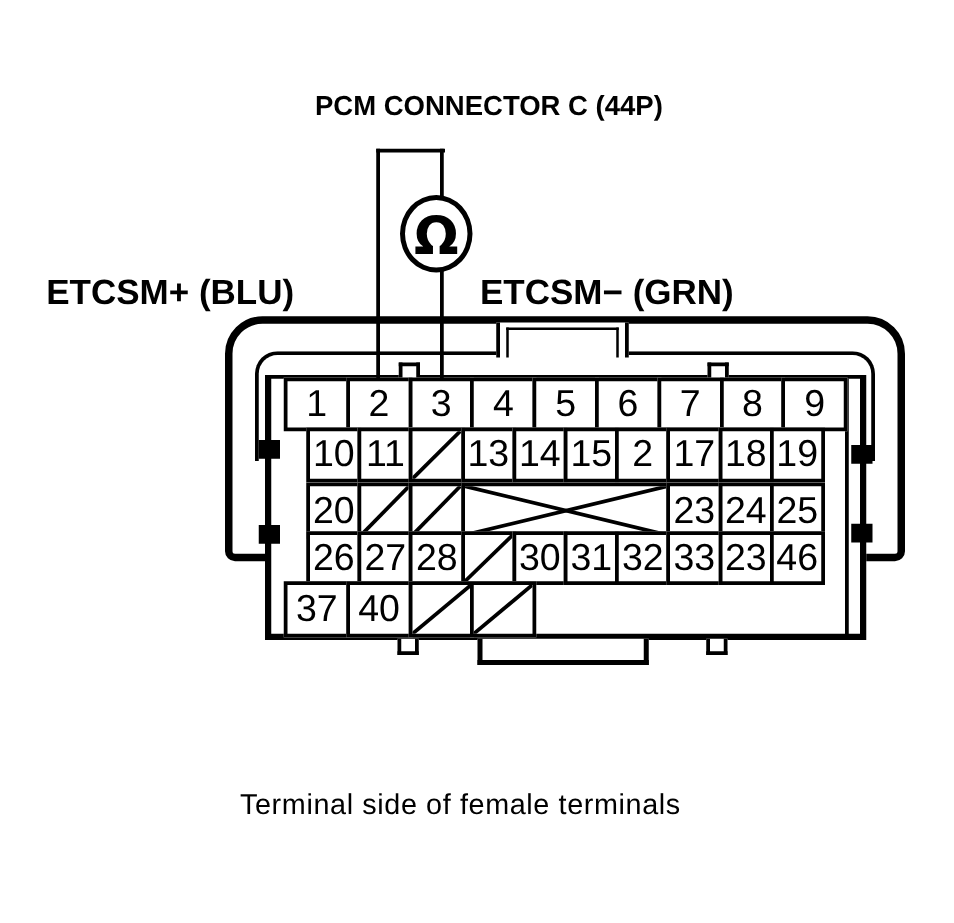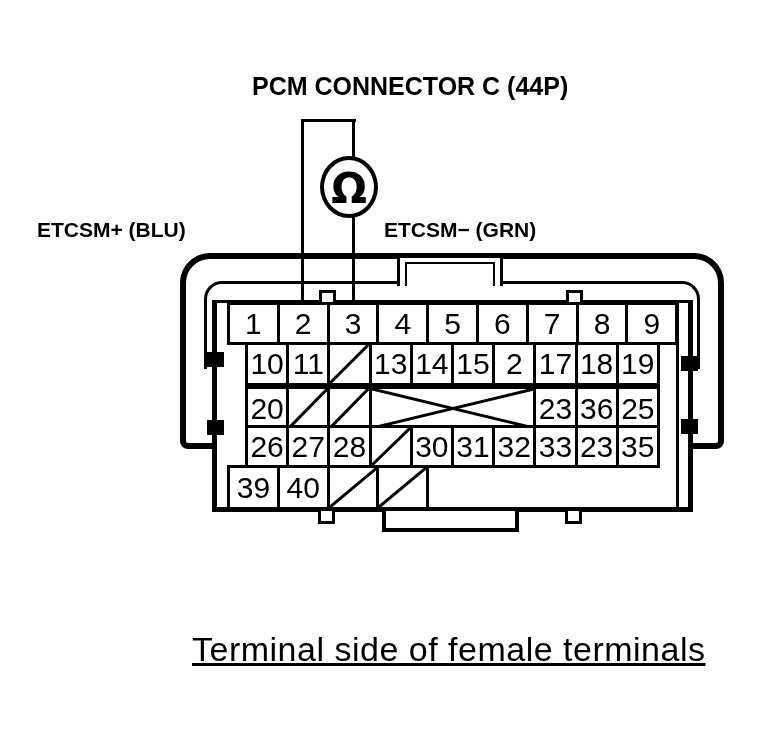--- a/index.html
+++ b/index.html
@@ -4,25 +4,25 @@
 <style>
   html,body{margin:0;padding:0;}
   body{
     width:763px;height:738px;position:relative;background:#ffffff;
     font-family:"Liberation Sans",sans-serif;color:#000;
     overflow:hidden;
   }
   .abs{position:absolute;box-sizing:border-box;}
 
   
-  .title{left:252px;top:72px;font-size:25px;font-weight:bold;letter-spacing:0px;white-space:nowrap;}
-  .probe-label{top:218px;font-size:21px;font-weight:bold;white-space:nowrap;}
+  .title{left:252px;top:72px;font-size:22px;font-weight:bold;letter-spacing:0px;white-space:nowrap;}
+  .probe-label{top:218px;font-size:28px;font-weight:bold;white-space:nowrap;}
   .probe-label.left{left:37px;}
   .probe-label.right{left:384px;}
-  .caption{left:192px;top:630px;font-size:34px;font-weight:500;letter-spacing:0.5px;white-space:nowrap;text-decoration:underline;}
+  .caption{left:192px;top:630px;font-size:23px;font-weight:500;letter-spacing:0.5px;white-space:nowrap;}
 
   
   .wire{background:#000;}
   .wire-top{left:301px;top:119px;width:55px;height:3px;}
   .wire-left{left:301px;top:119px;width:3px;height:184px;}
   .wire-right{left:352px;top:119px;width:3px;height:184px;}
   .meter-circle{
     left:320px;top:156px;width:58px;height:62px;background:#fff;
     border:4px solid #000;border-radius:50%;
     display:flex;align-items:center;justify-content:center;
@@ -125,41 +125,41 @@
         <line x1="0" y1="100" x2="100" y2="0"></line>
       </svg>
     </div>
     <div class="cell" style="width: calc(var(--cw) * 4 - 9px);">
       <svg viewBox="0 0 100 100" preserveAspectRatio="none">
         <line x1="0" y1="100" x2="100" y2="0"></line>
         <line x1="0" y1="0" x2="100" y2="100"></line>
       </svg>
     </div>
     <div class="cell">23</div>
-    <div class="cell">36</div>
+    <div class="cell">24</div>
     <div class="cell">25</div>
   </div>
 <div class="pin-row" style="left:245px;top:425px;--cw:44.2px;--ch:43px">
     <div class="cell">26</div>
     <div class="cell">27</div>
     <div class="cell">28</div>
     <div class="cell">
       <svg viewBox="0 0 100 100" preserveAspectRatio="none">
         <line x1="0" y1="100" x2="100" y2="0"></line>
       </svg>
     </div>
     <div class="cell">30</div>
     <div class="cell">31</div>
     <div class="cell">32</div>
     <div class="cell">33</div>
     <div class="cell">23</div>
-    <div class="cell">35</div>
+    <div class="cell">46</div>
   </div>
 <div class="pin-row" style="left:227px;top:465px;--cw:52.8px;--ch:45px">
-    <div class="cell">39</div>
+    <div class="cell">37</div>
     <div class="cell">40</div>
     <div class="cell">
       <svg viewBox="0 0 100 100" preserveAspectRatio="none">
         <line x1="0" y1="100" x2="100" y2="0"></line>
       </svg>
     </div>
     <div class="cell">
       <svg viewBox="0 0 100 100" preserveAspectRatio="none">
         <line x1="0" y1="100" x2="100" y2="0"></line>
       </svg>

